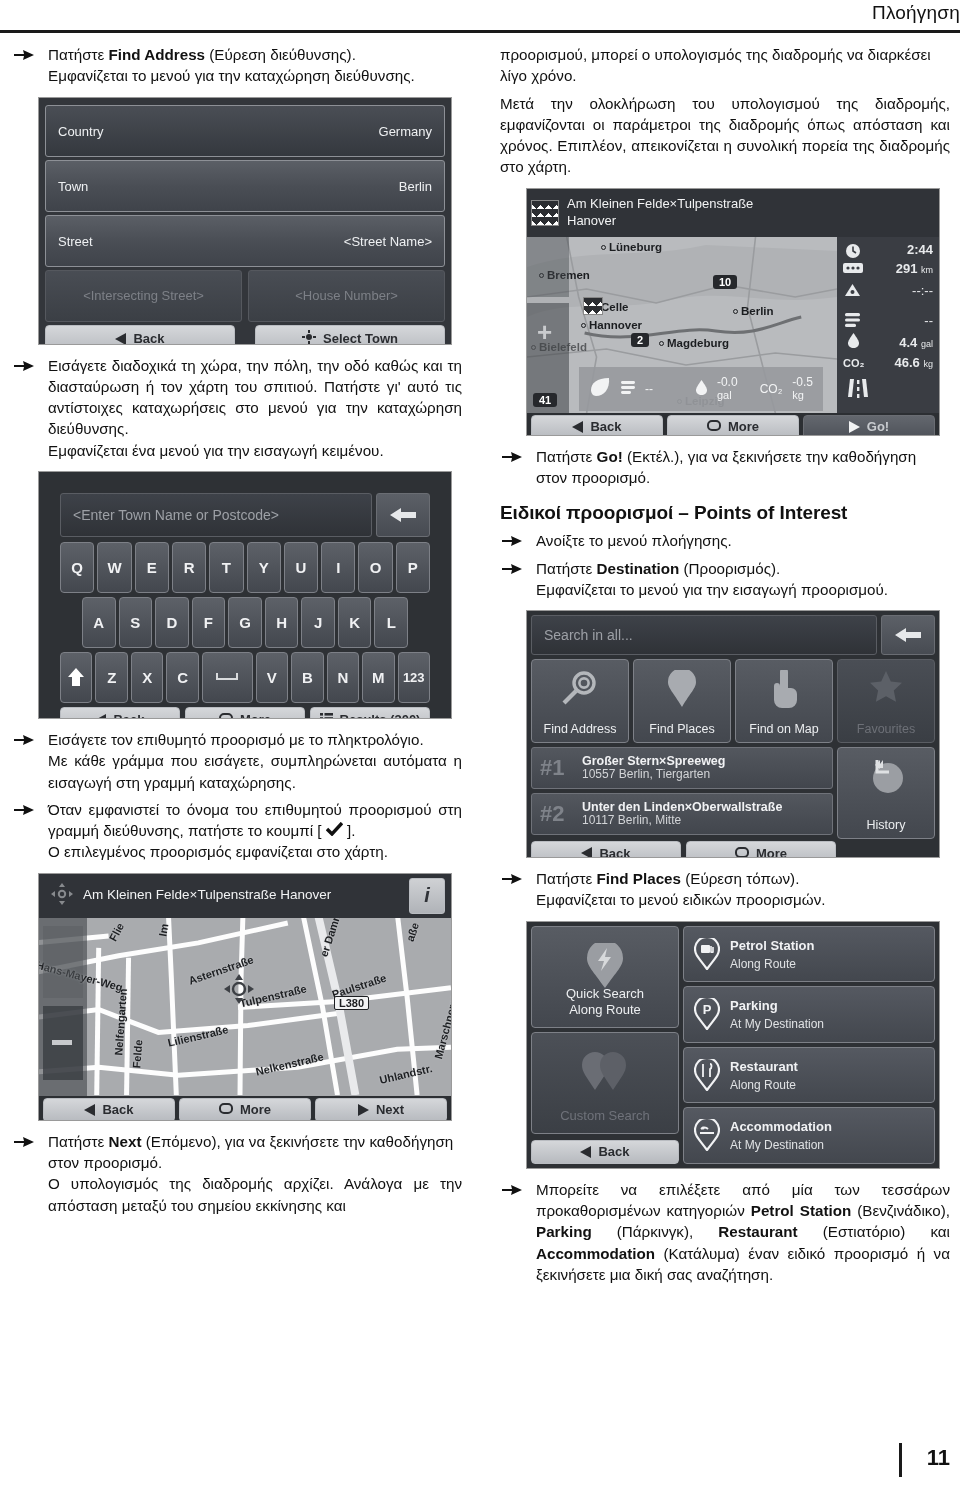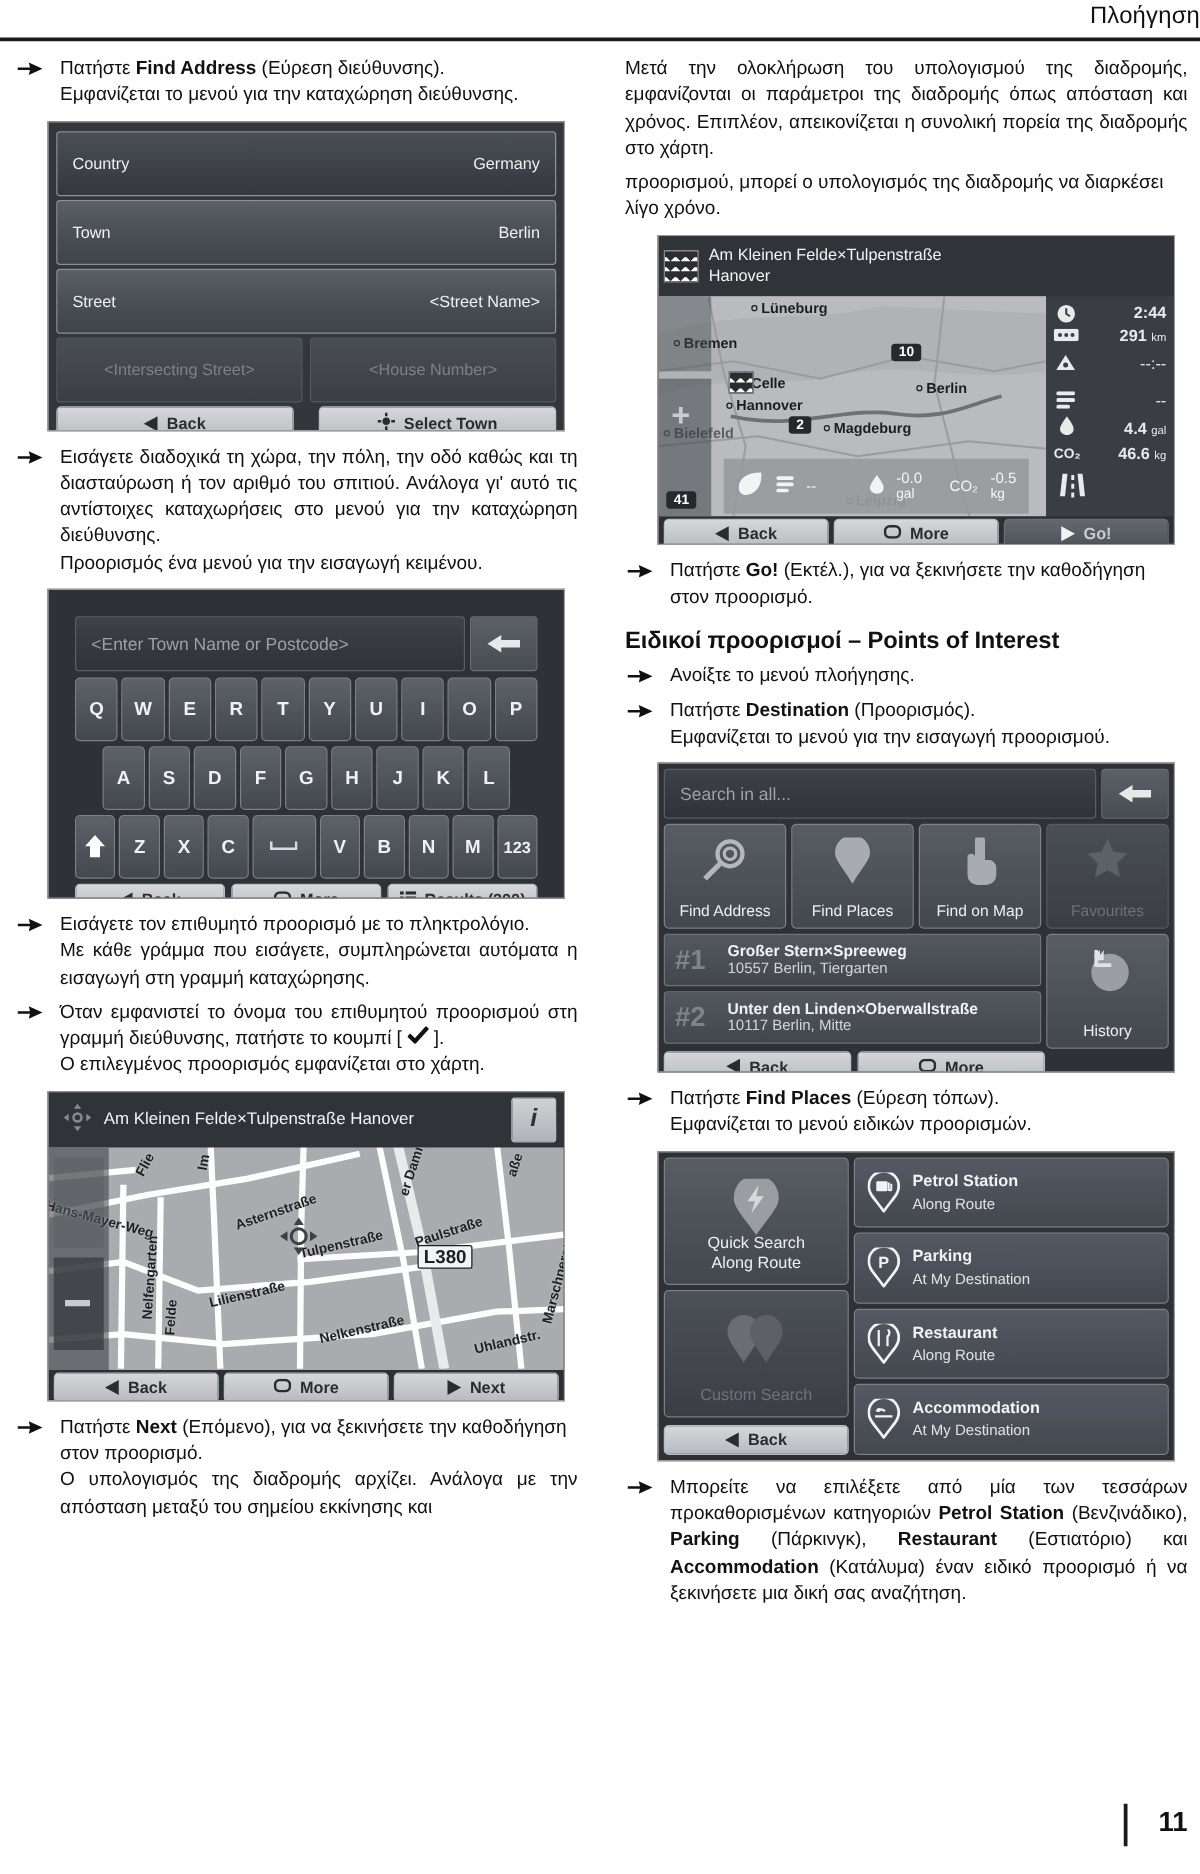--- a/index.html
+++ b/index.html
@@ -298,23 +298,23 @@
     </div>
   </div>
 
   <div class="blk">
     <div class="bullet-row justify">
       <span class="hand">
         <svg viewBox="0 0 26 16">
             <path d="M0 7h10l-1-4 11 5-11 5 1-4H0z" fill="#111"></path>
           </svg>
       </span>
-      <span>Εισάγετε διαδοχικά τη χώρα, την πόλη, την οδό καθώς και τη διασταύρωση ή τον αριθμό του σπιτιού. Ανάλογα γι' αυτό τις αντίστοιχες καταχωρήσεις στο μενού για την καταχώρηση διεύθυνσης.</span>
-    </div>
-    <div class="plain">Προορισμός ένα μενού για την εισαγωγή κειμένου.</div>
+      <span>Εισάγετε διαδοχικά τη χώρα, την πόλη, την οδό καθώς και τη διασταύρωση ή τον χάρτη του σπιτιού. Πατήστε γι' αυτό τις αντίστοιχες καταχωρήσεις στο μενού για την καταχώρηση διεύθυνσης.</span>
+    </div>
+    <div class="plain">Εμφανίζεται ένα μενού για την εισαγωγή κειμένου.</div>
   </div>
 
   <div class="shot kb-shot">
     <div class="kb-top">
       <div class="kb-input">&lt;Enter Town Name or Postcode&gt;</div>
       <div class="kb-bksp">
         <svg width="26" height="14" viewBox="0 0 26 14">
             <path d="M26 4H11V0L0 7l11 7v-4h15z" fill="#e6e8ea"></path>
           </svg>
       </div>
@@ -458,21 +458,21 @@
       <div class="streetlbl" style="left:268px;top:10px;transform:rotate(-72deg);">er Damm</div>
       <div class="streetlbl" style="left:364px;top:8px;transform:rotate(-72deg);">aße</div>
       <div class="streetlbl" style="left:292px;top:62px;transform:rotate(-18deg);">Paulstraße</div>
       <div class="streetlbl" style="left:366px;top:92px;transform:rotate(-75deg);">Marschnerstraße</div>
       <div class="streetlbl" style="left:-4px;top:52px;transform:rotate(15deg);">Hans-Mayer-Weg</div>
       <div class="streetlbl" style="left:48px;top:98px;transform:rotate(-86deg);">Nelfengarten</div>
       <div class="streetlbl" style="left:84px;top:130px;transform:rotate(-86deg);">Felde</div>
       <div class="streetlbl" style="left:128px;top:112px;transform:rotate(-13deg);">Lilienstraße</div>
       <div class="streetlbl" style="left:216px;top:140px;transform:rotate(-13deg);">Nelkenstraße</div>
       <div class="streetlbl" style="left:340px;top:150px;transform:rotate(-13deg);">Uhlandstr.</div>
-      <div style="position:absolute;left:295px;top:78px;background:#f2f3f4;border:1.6px solid #1d1f22;border-radius:2px;padding:0 4px;font-size:15px;font-weight:bold;color:#1d1f22;">L380</div>
+      <div style="position:absolute;left:295px;top:78px;background:#f2f3f4;border:1.6px solid #1d1f22;border-radius:2px;padding:0 4px;font-size:11px;font-weight:bold;color:#1d1f22;">L380</div>
       <div style="position:absolute;left:185px;top:56px;">
         <svg width="30" height="30" viewBox="0 0 30 30">
             <path d="M15 0l4 6h-8zM15 30l4-6h-8zM0 15l6-4v8zM30 15l-6-4v8z" fill="#3d4045"></path>
             <circle cx="15" cy="15" r="6" fill="none" stroke="#3d4045" stroke-width="2.4"></circle>
           </svg>
       </div>
       <div style="position:absolute;left:4px;top:8px;width:40px;height:72px;background:rgba(90,93,98,.5);"></div>
       <div style="position:absolute;left:4px;top:88px;width:40px;height:74px;background:rgba(58,61,66,.8);"></div>
       <div style="position:absolute;left:13px;top:122px;width:20px;height:5px;background:#c8cacd;"></div>
     </div>
@@ -506,24 +506,24 @@
       <span><span>Πατήστε </span><b>Next</b><span> (Επόμενο), για να ξεκινήσετε την καθοδήγηση στον προορισμό.</span></span>
     </div>
     <div class="plain justify">Ο υπολογισμός της διαδρομής αρχίζει. Ανάλογα με την απόσταση μεταξύ του σημείου εκκίνησης και</div>
   </div>
 
 </div>
 
 <div class="col col-right">
 
   <div class="blk">
+    <div class="plain" style="padding-left:0">προορισμού, μπορεί ο υπολογισμός της διαδρομής να διαρκέσει λίγο χρόνο.</div>
+  </div>
+  <div class="blk">
     <div class="plain justify" style="padding-left:0">Μετά την ολοκλήρωση του υπολογισμού της διαδρομής, εμφανίζονται οι παράμετροι της διαδρομής όπως απόσταση και χρόνος. Επιπλέον, απεικονίζεται η συνολική πορεία της διαδρομής στο χάρτη.</div>
-  </div>
-  <div class="blk">
-    <div class="plain" style="padding-left:0">προορισμού, μπορεί ο υπολογισμός της διαδρομής να διαρκέσει λίγο χρόνο.</div>
   </div>
 
   <div class="shot route-shot" style="margin-left:26px;">
     <div class="route-top">
       <div class="route-title">
         <span class="flag"></span>
         <span>
           <span>Am Kleinen Felde×Tulpenstraße</span><br>
           <span>Hanover</span>
         </span>

